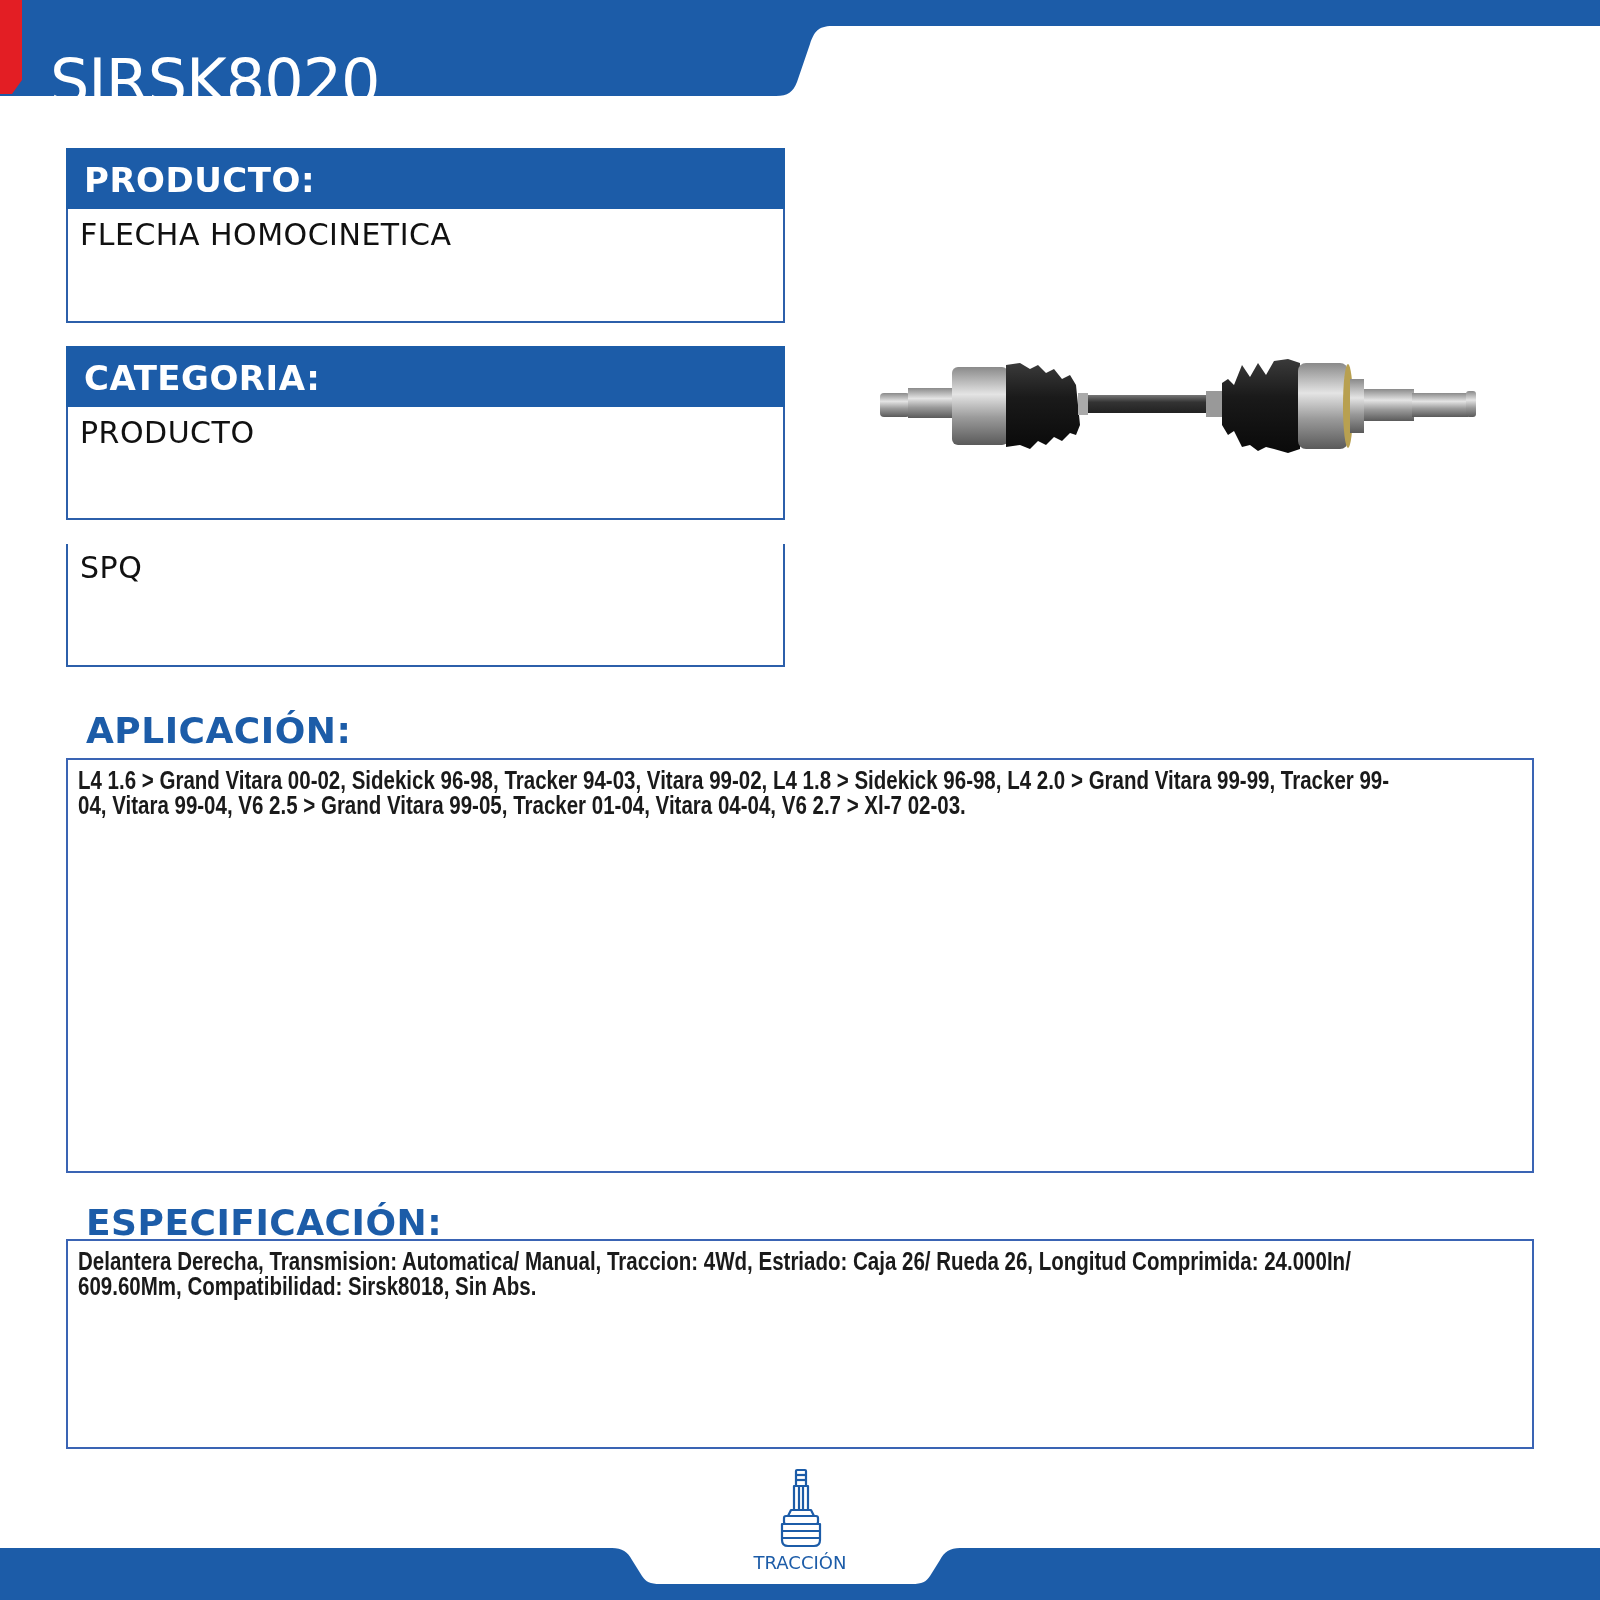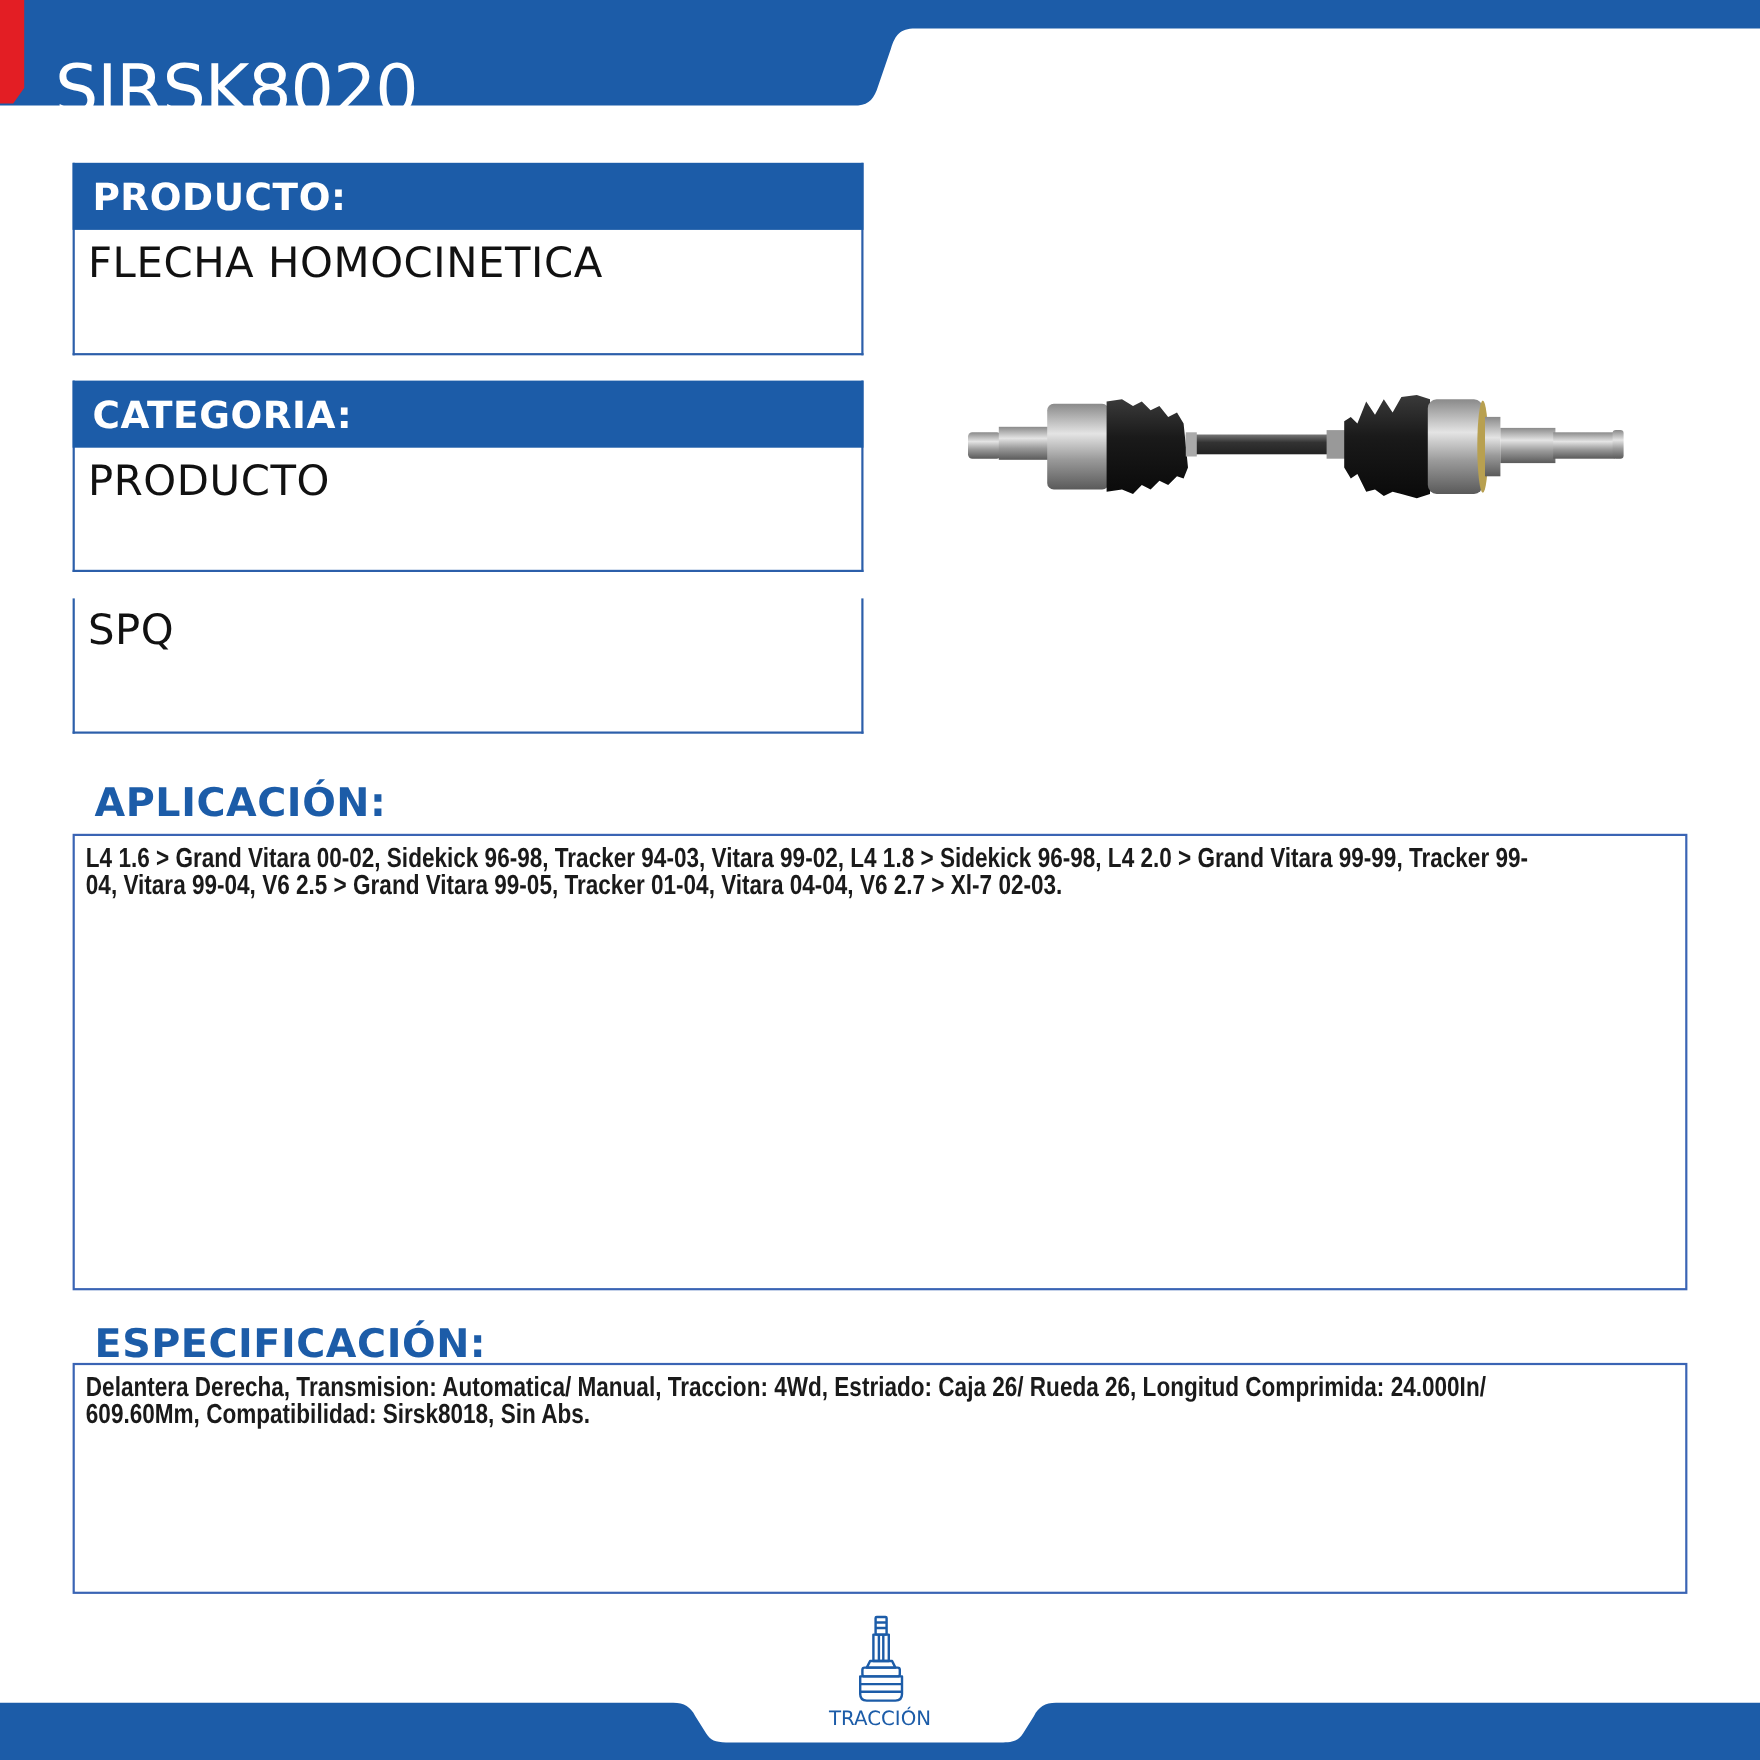--- a/index.html
+++ b/index.html
@@ -24,21 +24,21 @@
     border:2px solid #2c5faa; border-top:none; box-sizing:border-box;
     background:#ffffff;
   }
   .info-box .hdr {
     background:#1c5ca8; height:61px; margin-left:-2px; margin-right:-2px;
     color:#ffffff; font-family:"DejaVu Sans", sans-serif; font-weight:bold;
     font-size:34px; line-height:64px; padding-left:18px; letter-spacing:0.5px;
   }
   .info-box .val {
     color:#111111; font-family:"DejaVu Sans", sans-serif;
-    font-size:38px; padding-left:12px; padding-top:8px; letter-spacing:0.5px;
+    font-size:30px; padding-left:12px; padding-top:8px; letter-spacing:0.5px;
   }
 
   
   .section-title {
     position:absolute; left:86px;
     color:#1c5ca8; font-family:"DejaVu Sans", sans-serif; font-weight:bold;
     font-size:36px; letter-spacing:0.5px;
   }
 
   .text-box {

